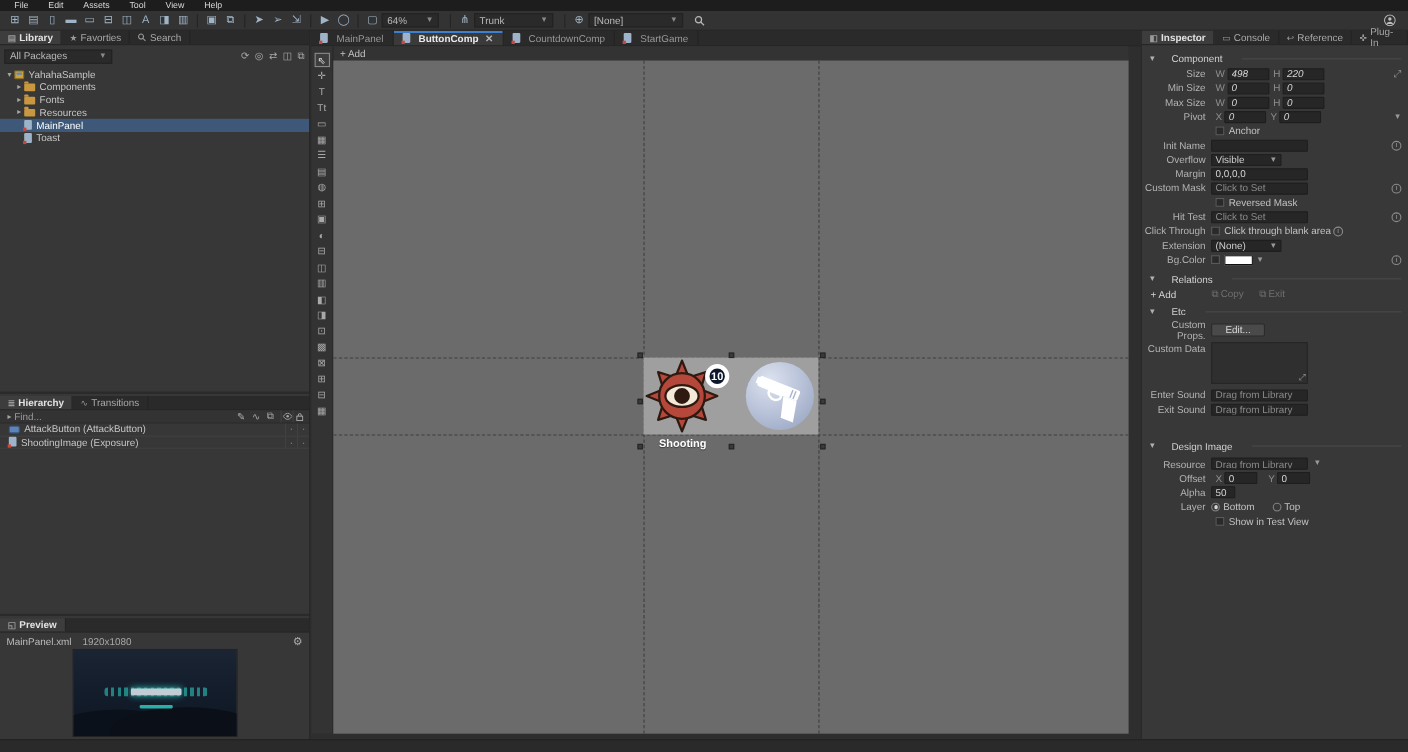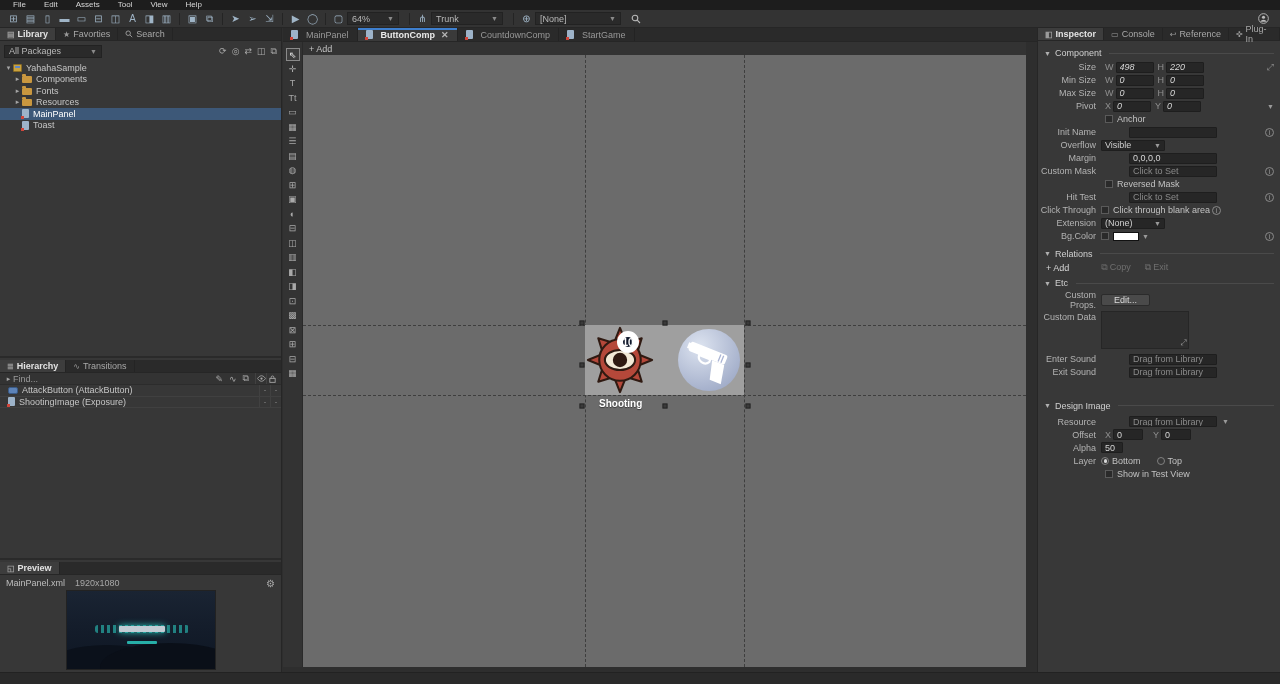--- a/index.html
+++ b/index.html
@@ -71,38 +71,38 @@
   #tool-strip { position:absolute; top:42px; left:283px; width:20px; height:625px; background:#333; display:flex; flex-direction:column; align-items:center; padding-top:6px; border-right:1px solid #2a2a2a;}
   .tsi { width:14px; height:13px; margin-bottom:1.5px; color:#a9a9a9; font-size:9px; line-height:13px; text-align:center; cursor:pointer;}
   .tsi.active { border:1px solid #8a8a8a; background:#3d3d3d; color:#e0e0e0;}
 
   #canvas { position:absolute; top:55px; left:303px; width:723px; height:612px; background:#6b6b6b; overflow:hidden;}
   .vguide { position:absolute; top:0; bottom:0; width:0; border-left:1px dashed #3e3e3e;}
   .hguide { position:absolute; left:0; right:0; height:0; border-top:1px dashed #3e3e3e;}
   #comp-group { position:absolute; left:282px; top:270px; width:159px;}
   #comp-box { width:159px; height:70px; background:#9f9f9f; position:relative;}
   #eye-icon { position:absolute; left:1px; top:1px; width:68px; height:68px;}
-  #badge { position:absolute; left:32px; top:6px; width:22px; height:22px; background:#0f172a; border:6px solid #ffffff; border-radius:50%; color:#fff; font-size:10px; font-weight:bold; display:flex; align-items:center; justify-content:center;}
+  #badge { position:absolute; left:56px; top:6px; width:22px; height:22px; background:#0f172a; border:4px solid #ffffff; border-radius:50%; color:#fff; font-size:10px; font-weight:bold; display:flex; align-items:center; justify-content:center;}
   #pistol-wrap { position:absolute; left:92px; top:3px; width:64px; height:64px;}
   #comp-label { margin-top:3px; margin-left:14px; color:#ffffff; font-size:10px; font-weight:bold; text-shadow:0 1px 1px rgba(0,0,0,.45);}
   #sel-rect { position:absolute; left:279px; top:268px; width:166px; height:83px; pointer-events:none;}
   .handle { position:absolute; width:5px; height:5px; background:#3a3a3a; border:1px solid #262626; transform:translate(-50%,-50%);}
 
   
   #right { position:absolute; top:28px; left:1037px; width:243px; height:644px; background:#383838; border-left:1px solid #262626; }
   #insp-body { padding-top:5px; }
-  .sec-h { display:flex; align-items:center; gap:4px; padding:2px 6px 3px 6px; color:#d0d0d0; cursor:pointer;}
+  .sec-h { display:flex; align-items:center; gap:14px; padding:2px 6px 3px 6px; color:#d0d0d0; cursor:pointer;}
   .sec-h .tri { font-size:7px; color:#b0b0b0;}
   .sec-h .line { flex:1; height:1px; background:#4a4a4a; margin-left:4px;}
   .row { display:flex; align-items:center; height:12.5px; padding:0 6px 0 0; margin-bottom:0.5px;}
   .lbl { width:58px; text-align:right; margin-right:5px; color:#b3b3b3; flex:none;}
   .axis { color:#8f8f8f; margin:0 2px 0 4px; }
   .inp { height:11px; background:#262626; border:1px solid #1e1e1e; color:#d6d6d6; font-size:9px; font-family:"Liberation Sans",sans-serif; padding:0 3px; border-radius:1px;}
   .inp::placeholder { color:#8a8a8a; }
-  .w38 { width:38px;font-style:italic; } .w88 { width:88px;margin-left:28px; } .w30 { width:30px; } .w22 { width:22px; }
+  .w38 { width:38px;font-style:italic; } .w88 { width:88px; } .w30 { width:30px; } .w22 { width:22px; }
   .dd2 { width:64px; height:11px; background:#262626; border:1px solid #1e1e1e; color:#cfcfcf; display:flex; align-items:center; padding:0 3px; border-radius:1px; cursor:pointer;}
   .dd2 .car { margin-left:auto; font-size:7px; color:#9a9a9a;}
   .info { margin-left:auto; width:9px; height:9px; border:1px solid #8a8a8a; border-radius:50%; color:#9a9a9a; font-size:7px; line-height:8px; text-align:center; font-style:normal; flex:none;}
   .cb { width:8px; height:8px; background:#2a2a2a; border:1px solid #5a5a5a; margin-right:4px; flex:none; cursor:pointer;}
   .rad { width:8px; height:8px; border:1px solid #808080; border-radius:50%; margin-right:3px; flex:none; cursor:pointer; position:relative;}
   .rad.sel::after { content:''; position:absolute; left:1.5px; top:1.5px; width:3.5px; height:3.5px; background:#d6d6d6; border-radius:50%;}
   .swatch { width:26px; height:9px; background:#ffffff; border:1px solid #111; margin-right:3px; cursor:pointer;}
   .btn { background:#4a4a4a; border:1px solid #2b2b2b; height:12px; color:#dcdcdc; border-radius:2px; padding:0 12px; font-size:9px; line-height:10px; cursor:pointer;}
   .link { color:#d6d6d6; cursor:pointer; }
   .dim { color:#6f6f6f; cursor:default;}

